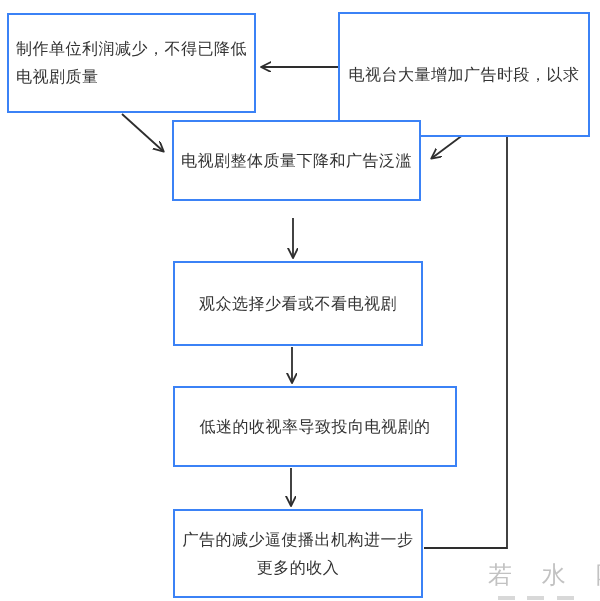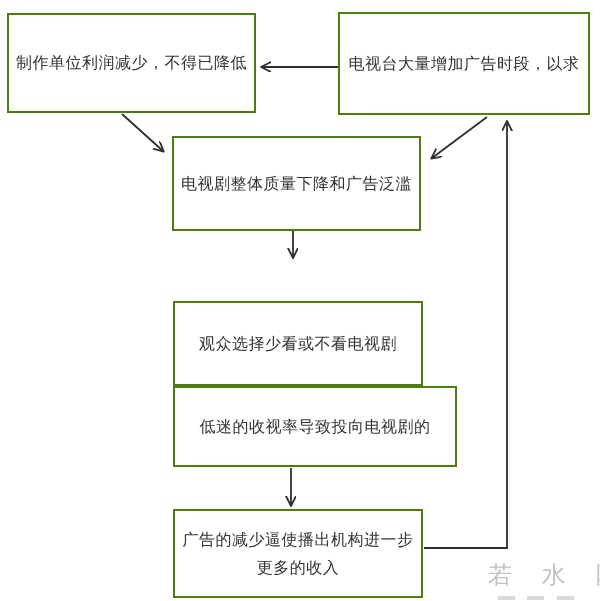--- a/index.html
+++ b/index.html
@@ -18,21 +18,21 @@
   .edges-svg {
     position: absolute;
     left: 0;
     top: 0;
     width: 600px;
     height: 601px;
   }
   .flow-box {
     position: absolute;
     box-sizing: border-box;
-    border: 2px solid #4d7c0f;
+    border: 2px solid #3b82f6;
     background: #ffffff;
     display: flex;
     flex-direction: column;
     justify-content: center;
     font-size: 16px;
     line-height: 28px;
     color: #333333;
     letter-spacing: 0.5px;
     font-weight: 500;
   }
@@ -41,23 +41,23 @@
     align-items: center;
     text-align: center;
   }
   .box-left {
     align-items: flex-start;
     text-align: left;
     padding-left: 7px;
     padding-right: 2px;
   }
   .node-producer-profit   { left: 7px;   top: 13px;  width: 249px; height: 100px; }
-  .node-tv-ads            { left: 338px; top: 12px;  width: 252px; height: 103px; }
-  .node-quality-decline   { left: 172px; top: 136px; width: 249px; height: 95px; }
-  .node-audience          { left: 173px; top: 261px; width: 250px; height: 85px; margin-top: 40px; }
+  .node-tv-ads            { left: 338px; top: 12px;  width: 252px; height: 125px; }
+  .node-quality-decline   { left: 172px; top: 120px; width: 249px; height: 81px; }
+  .node-audience          { left: 173px; top: 261px; width: 250px; height: 85px; }
   .node-ratings-drop      { left: 173px; top: 386px; width: 284px; height: 81px; text-align: center; }
   .node-purchase-price    { left: 173px; top: 509px; width: 250px; height: 89px; }
   .watermark {
     position: absolute;
     left: 488px;
     top: 560px;
     font-size: 24px;
     line-height: 30px;
     letter-spacing: 11px;
     color: #c2c2c2;
@@ -96,20 +96,21 @@
 
     <line x1="292" y1="347" x2="292" y2="382" stroke="#2e2e2e" stroke-width="1.8" marker-end="url(#arrowhead)"></line>
 
     <line x1="291" y1="468" x2="291" y2="505" stroke="#2e2e2e" stroke-width="1.8" marker-end="url(#arrowhead)"></line>
 
     <path d="M424 548 L507 548 L507 122" fill="none" stroke="#2e2e2e" stroke-width="1.8" marker-end="url(#arrowhead)"></path>
   </svg>
 
   <div class="flow-box box-left node-producer-profit">
     <span class="line">制作单位利润减少，不得已降低</span>
+    <span class="line">电视剧质量</span>
   </div>
 
   <div class="flow-box box-center node-tv-ads">
     <span class="line">电视台大量增加广告时段，以求</span>
   </div>
 
   <div class="flow-box box-center node-quality-decline">
     <span class="line">电视剧整体质量下降和广告泛滥</span>
   </div>
 

